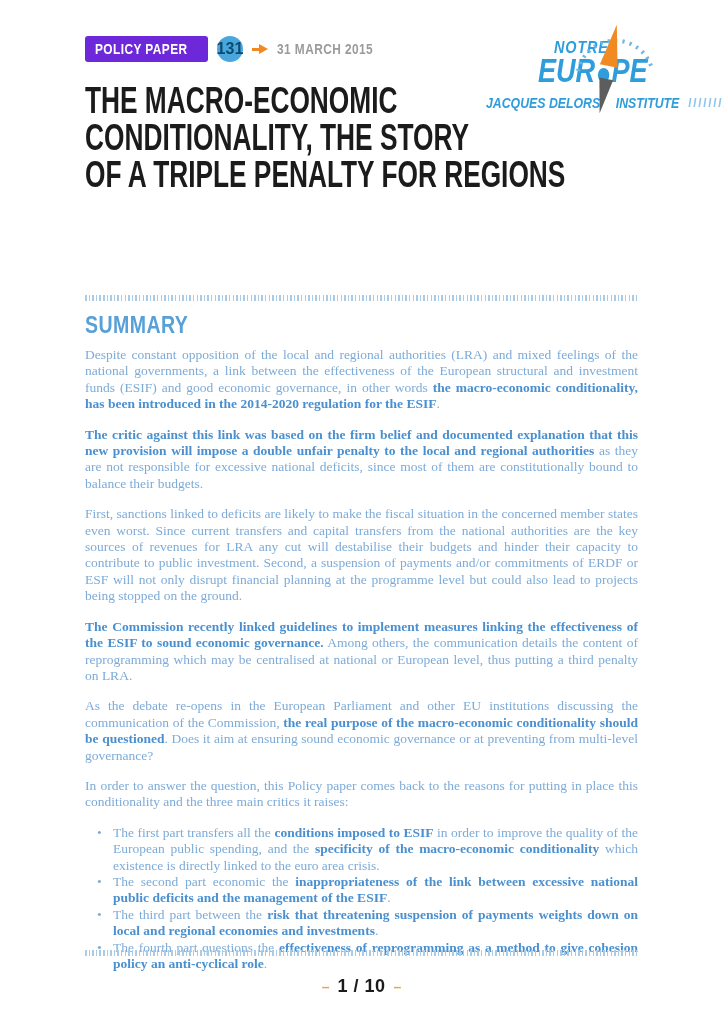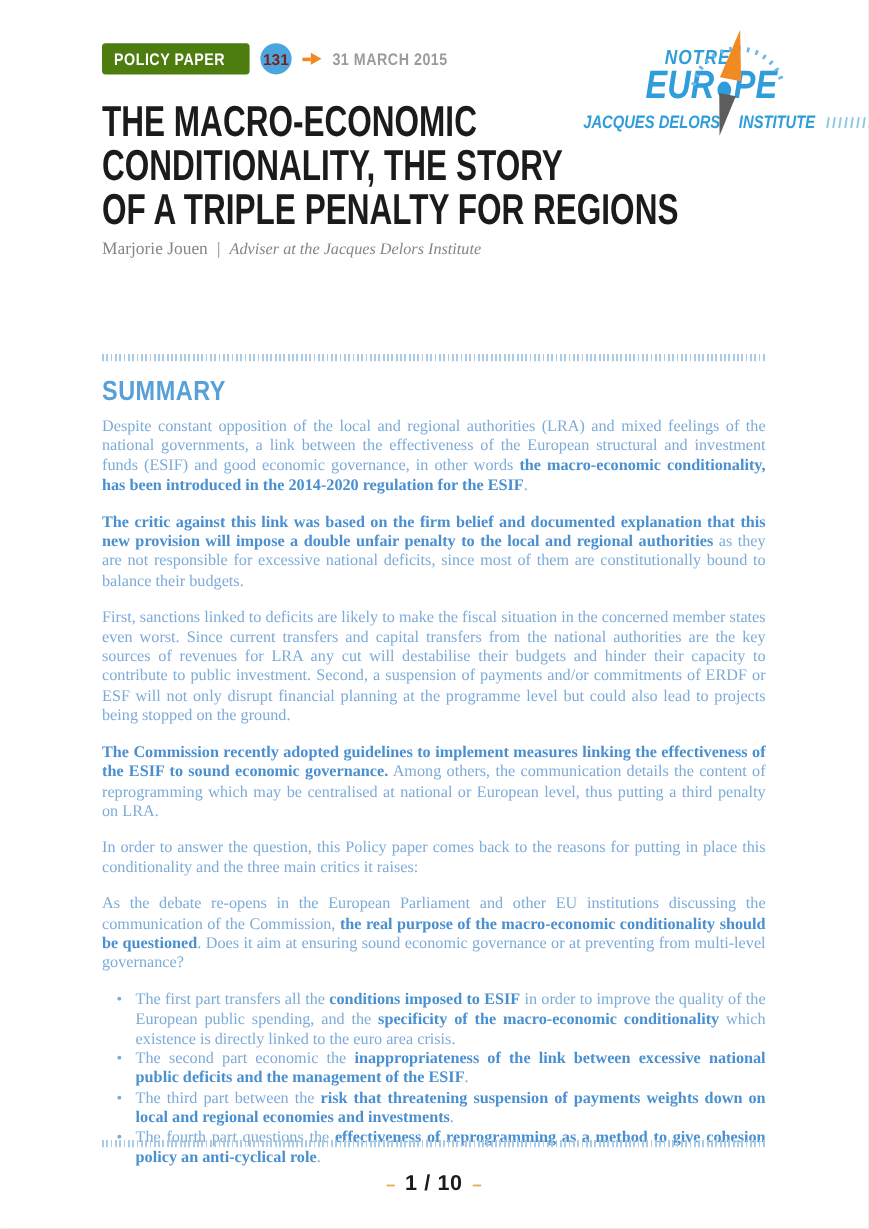--- a/index.html
+++ b/index.html
@@ -4,24 +4,24 @@
 <style>
   html,body{margin:0;padding:0;background:#e9e9e9;}
   .page{
     position:relative;width:724px;height:1024px;margin:0 auto;background:#ffffff;
     font-family:"Liberation Sans",sans-serif;overflow:hidden;box-shadow:0 0 4px rgba(0,0,0,.25);
   }
   .cond{display:inline-block;transform:scaleX(.85);transform-origin:0 50%;white-space:nowrap;}
 
   
   .badge-row{position:absolute;left:85px;top:36px;display:flex;align-items:center;gap:9px;}
-  .badge{background:#4d7c0f;color:#fff;border-radius:3px;padding:5px 4px 5px 10px;
+  .badge{background:#6d28d9;color:#fff;border-radius:3px;padding:5px 4px 5px 10px;
          font-size:14px;font-weight:700;letter-spacing:.5px;line-height:16px;}
-  .issue-circle{width:26px;height:26px;border-radius:50%;background:#4aa7de;color:#7f1d1d;
-         display:flex;align-items:center;justify-content:center;font-size:13px;font-weight:700;}
+  .issue-circle{width:26px;height:26px;border-radius:50%;background:#4aa7de;color:#0c4a6e;
+         display:flex;align-items:center;justify-content:center;font-size:16px;font-weight:700;}
   .arrow{display:flex;align-items:center;}
   .arrow .tail{width:7px;height:3px;background:#f0891f;}
   .arrow .head{width:0;height:0;border-left:9px solid #f0891f;border-top:5px solid transparent;border-bottom:5px solid transparent;}
   .date{color:#9b9b9b;font-size:14px;font-weight:700;letter-spacing:.5px;}
 
   
   .logo{position:absolute;left:486px;top:24px;width:222px;height:96px;font-style:italic;}
   .logo-notre{position:absolute;left:68px;top:14px;font-size:17px;font-weight:700;color:#2f9ddb;
       transform:scaleX(.85);transform-origin:0 0;letter-spacing:1px;}
   .logo-europe{position:absolute;left:52px;top:30px;display:flex;align-items:flex-end;
@@ -107,39 +107,34 @@
       <span class="logo-ticks">IIIIIIII</span>
     </div>
   </div>
 
   <div class="title">
     <div class="title-line">THE MACRO-ECONOMIC</div>
     <div class="title-line">CONDITIONALITY, THE STORY</div>
     <div class="title-line">OF A TRIPLE PENALTY FOR REGIONS</div>
   </div>
 
-  <div class="author">
-    <span class="name">Marjorie Jouen</span>
-    <span class="sep">|</span>
-    <span class="role">Adviser at the Jacques Delors Institute</span>
-  </div>
 
   <div class="hatch top"></div>
 
   <div class="summary-heading">
     <span class="cond">SUMMARY</span>
   </div>
 
   <div class="body">
     <p><span>Despite constant opposition of the local and regional authorities (LRA) and mixed feelings of the national governments, a link between the effectiveness of the European structural and investment funds (ESIF) and good economic governance, in other words </span><span class="b">the macro-economic conditionality, has been introduced in the 2014-2020 regulation for the ESIF</span><span>.</span></p>
     <p><span class="b">The critic against this link was based on the firm belief and documented explanation that this new provision will impose a double unfair penalty to the local and regional authorities</span><span> as they are not responsible for excessive national deficits, since most of them are constitutionally bound to balance their budgets.</span></p>
     <p><span>First, sanctions linked to deficits are likely to make the fiscal situation in the concerned member states even worst. Since current transfers and capital transfers from the national authorities are the key sources of revenues for LRA any cut will destabilise their budgets and hinder their capacity to contribute to public investment. Second, a suspension of payments and/or commitments of ERDF or ESF will not only disrupt financial planning at the programme level but could also lead to projects being stopped on the ground.</span></p>
-    <p><span class="b">The Commission recently adopted guidelines to implement measures linking the effectiveness of the ESIF to sound economic governance.</span><span> Among others, the communication details the content of reprogramming which may be centralised at national or European level, thus putting a third penalty on LRA.</span></p>
+    <p><span class="b">The Commission recently linked guidelines to implement measures linking the effectiveness of the ESIF to sound economic governance.</span><span> Among others, the communication details the content of reprogramming which may be centralised at national or European level, thus putting a third penalty on LRA.</span></p>
+    <p><span>As the debate re-opens in the European Parliament and other EU institutions discussing the communication of the Commission, </span><span class="b">the real purpose of the macro-economic conditionality should be questioned</span><span>. Does it aim at ensuring sound economic governance or at preventing from multi-level governance?</span></p>
     <p><span>In order to answer the question, this Policy paper comes back to the reasons for putting in place this conditionality and the three main critics it raises:</span></p>
-    <p><span>As the debate re-opens in the European Parliament and other EU institutions discussing the communication of the Commission, </span><span class="b">the real purpose of the macro-economic conditionality should be questioned</span><span>. Does it aim at ensuring sound economic governance or at preventing from multi-level governance?</span></p>
     <ul>
       <li>
         <span class="marker">•</span>
         <span><span>The first part transfers all the </span><span class="b">conditions imposed to ESIF</span><span> in order to improve the quality of the European public spending, and the </span><span class="b">specificity of the macro-economic conditionality</span><span> which existence is directly linked to the euro area crisis.</span></span>
       </li>
       <li>
         <span class="marker">•</span>
         <span><span>The second part economic the </span><span class="b">inappropriateness of the link between excessive national public deficits and the management of the ESIF</span><span>.</span></span>
       </li>
       <li>

